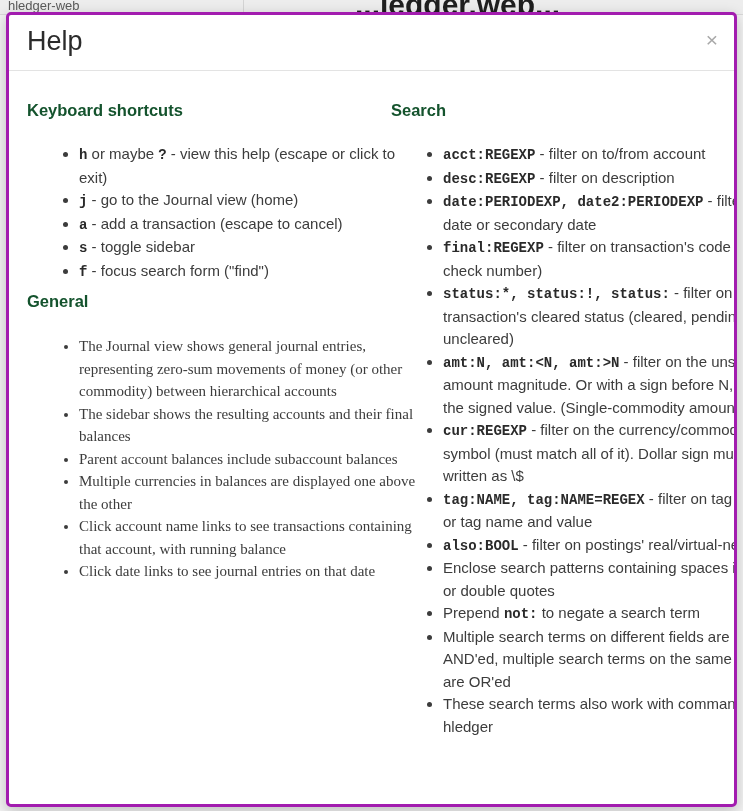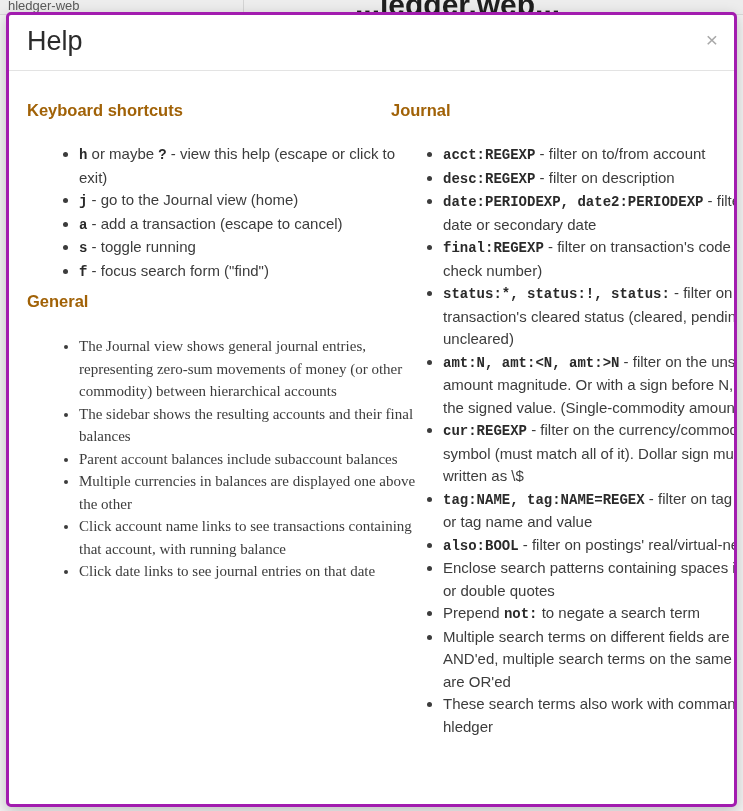--- a/index.html
+++ b/index.html
@@ -106,21 +106,21 @@
   .col {
     position: absolute;
     top: 0;
   }
   #col-left { left: 0; width: 366px; }
   #col-right { left: 366px; width: 363px; }
 
   h3.section {
     margin: 0;
     font-size: 16.5px;
-    color: #a16207;
+    color: #14532d;
     font-weight: bold;
   }
   #kb-heading { position: absolute; left: 18px; top: 30px; }
   #gen-heading { position: absolute; left: 18px; top: 221px; }
   #search-heading { position: absolute; left: 16px; top: 30px; }
 
   ul.bullets {
     margin: 16px;
     padding: 0 0 0 36px;
     list-style: disc;
@@ -165,40 +165,40 @@
   <div id="modal-body">
 
     <div class="col" id="col-left">
 
       <h3 class="section" id="kb-heading">Keyboard shortcuts</h3>
 
       <ul class="bullets" id="kb-list">
         <li><code class="mono">h</code><span> or maybe </span><code class="mono">?</code><span> - view this help (escape or click to exit)</span></li>
         <li><code class="mono">j</code><span> - go to the Journal view (home)</span></li>
         <li><code class="mono">a</code><span> - add a transaction (escape to cancel)</span></li>
-        <li><code class="mono">s</code><span> - toggle running</span></li>
+        <li><code class="mono">s</code><span> - toggle sidebar</span></li>
         <li><code class="mono">f</code><span> - focus search form ("find")</span></li>
       </ul>
 
       <h3 class="section" id="gen-heading">General</h3>
 
       <ul class="bullets" id="gen-list">
         <li>The Journal view shows general journal entries, representing zero-sum movements of money (or other commodity) between hierarchical accounts</li>
         <li>The sidebar shows the resulting accounts and their final balances</li>
         <li>Parent account balances include subaccount balances</li>
         <li>Multiple currencies in balances are displayed one above the other</li>
         <li>Click account name links to see transactions containing that account, with running balance</li>
         <li>Click date links to see journal entries on that date</li>
       </ul>
 
     </div>
 
     <div class="col" id="col-right">
 
-      <h3 class="section" id="search-heading">Journal</h3>
+      <h3 class="section" id="search-heading">Search</h3>
 
       <ul class="bullets" id="search-list">
         <li><code class="mono">acct:REGEXP</code><span> - filter on to/from account</span></li>
         <li><code class="mono">desc:REGEXP</code><span> - filter on description</span></li>
         <li><code class="mono">date:PERIODEXP, date2:PERIODEXP</code><span> - filter on date or secondary date</span></li>
         <li><code class="mono">final:REGEXP</code><span> - filter on transaction's code (eg check number)</span></li>
         <li><code class="mono">status:*, status:!, status:</code><span> - filter on transaction's cleared status (cleared, pending, uncleared)</span></li>
         <li><code class="mono">amt:N, amt:&lt;N, amt:&gt;N</code><span> - filter on the unsigned amount magnitude. Or with a sign before N, filter on the signed value. (Single-commodity amounts only.)</span></li>
         <li><code class="mono">cur:REGEXP</code><span> - filter on the currency/commodity symbol (must match all of it). Dollar sign must be written as \$</span></li>
         <li><code class="mono">tag:NAME, tag:NAME=REGEX</code><span> - filter on tag name, or tag name and value</span></li>

